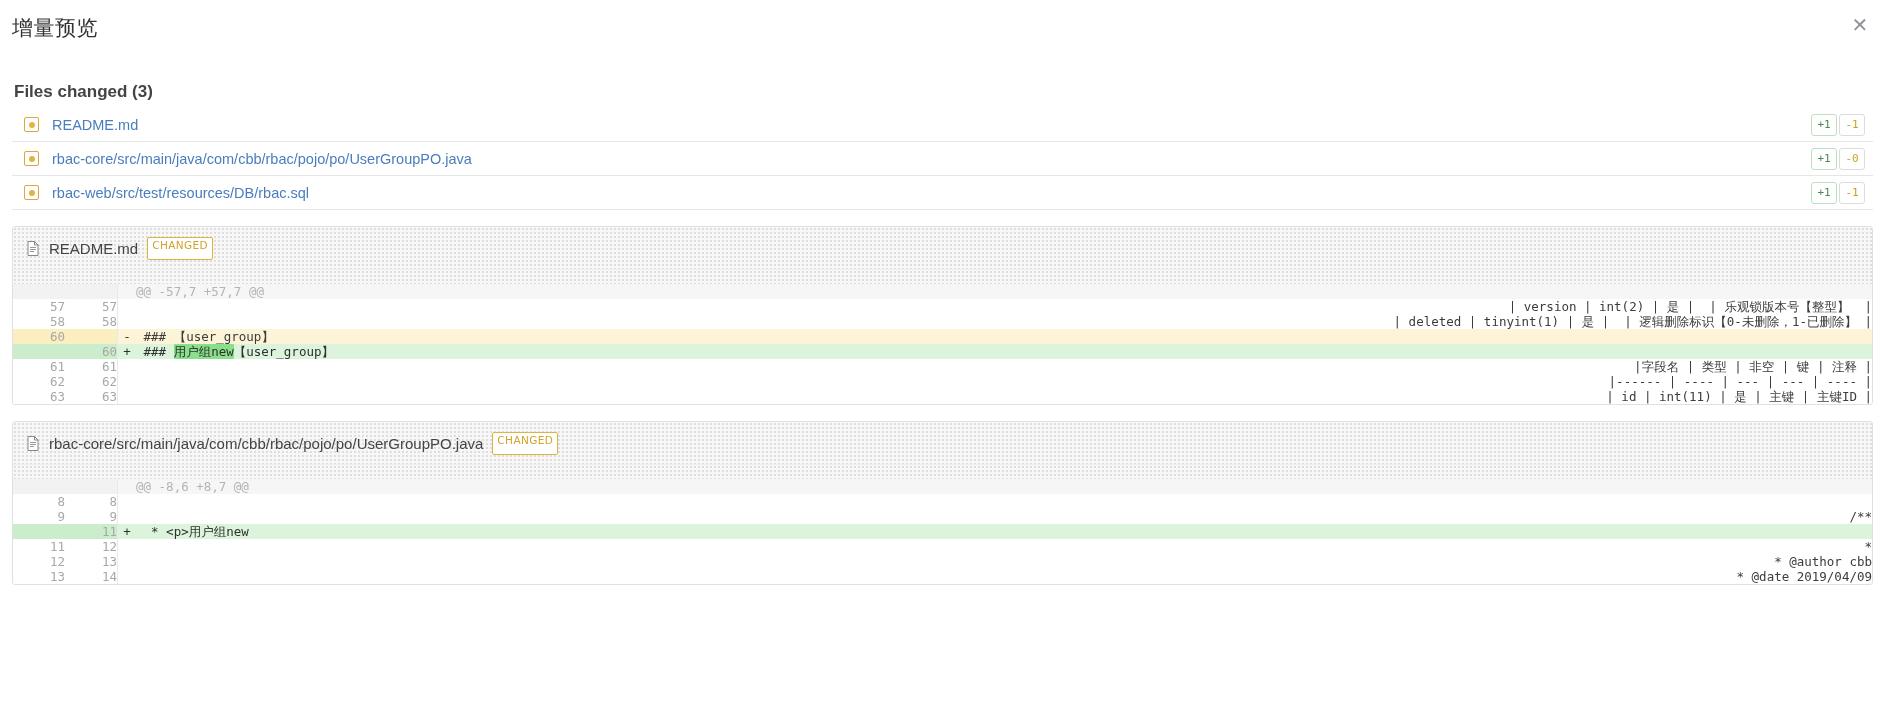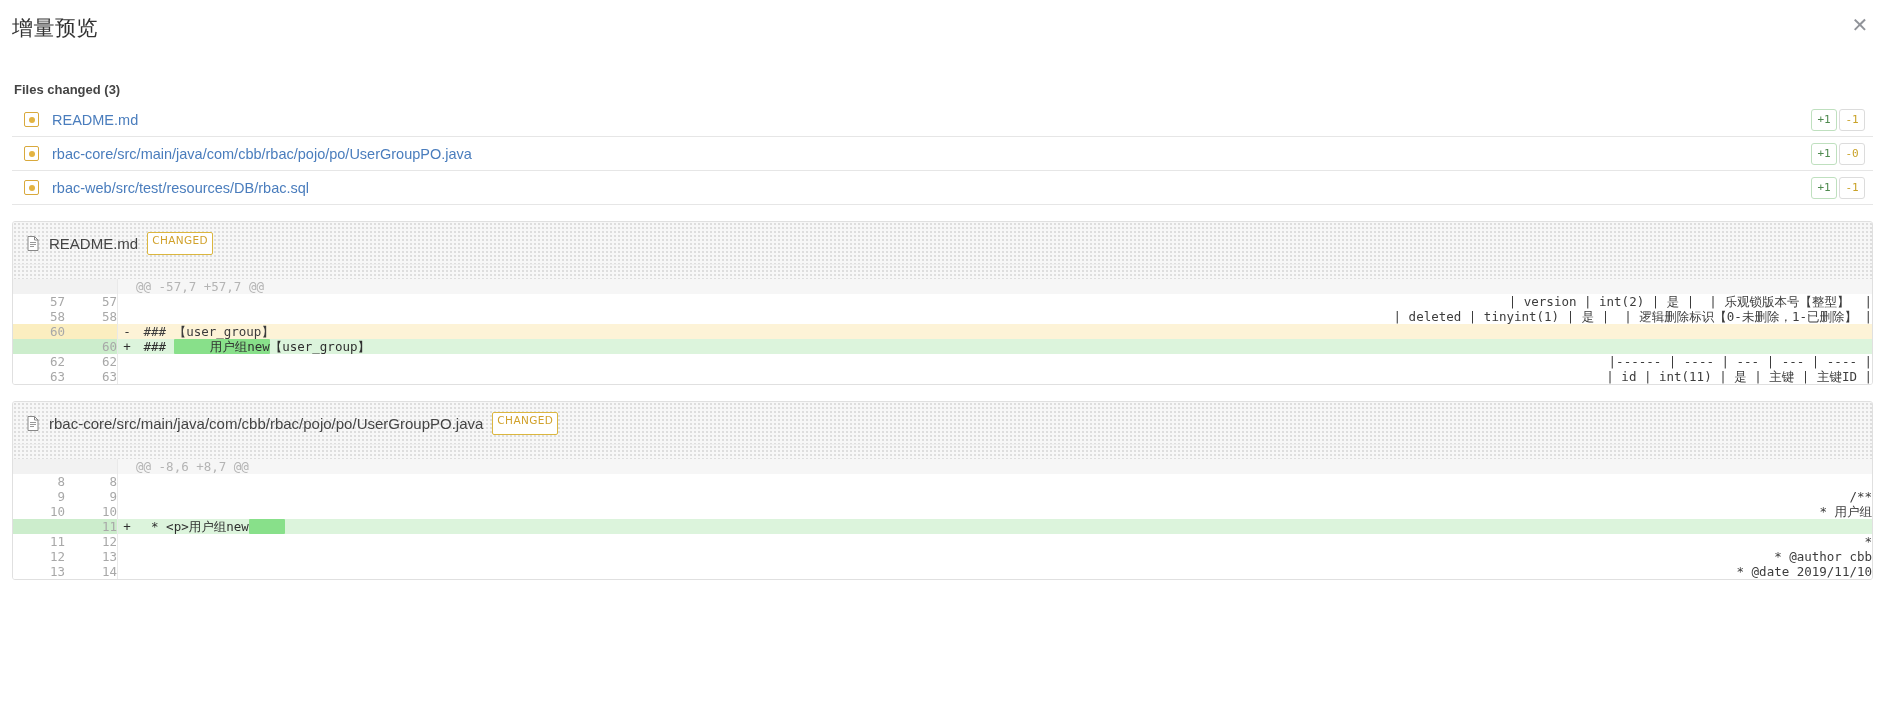--- a/index.html
+++ b/index.html
@@ -46,21 +46,21 @@
     cursor: pointer;
     font-family: "DejaVu Sans", sans-serif;
     font-weight: 300;
   }
 
   
   .files-section {
     padding: 0 12px;
   }
   .files-heading {
-    font-size: 13px;
+    font-size: 17px;
     font-weight: bold;
     color: #444444;
     margin: 26px 0 6px 2px;
   }
   .file-row {
     display: flex;
     align-items: center;
     height: 34px;
     border-bottom: 1px solid #e6e6e6;
     padding: 0 4px 0 12px;
@@ -218,21 +218,20 @@
   tr.del td.ln { background: #fbeec0; }
   tr.del td.code, tr.del td.marker { color: #3c3c3c; }
 
   tr.add td { background: #dcf4dc; }
   tr.add td.ln { background: #ccedcc; }
   tr.add td.code, tr.add td.marker { color: #2f2f2f; }
 
   .word-add {
     background: #88e08a;
     border-radius: 1px;
-    padding-left: 36px;
   }
   tr.ctx td { background: #ffffff; text-align: right; }
 
   .row-pad td { height: 15px; }
 </style>
 </head>
 <body>
 
 <div class="dialog-header">
   <div class="dialog-title">增量预览</div>
@@ -312,20 +311,26 @@
       <td class="marker">-</td>
       <td class="code"> ### 【user_group】</td>
     </tr>
     <tr class="add">
       <td class="ln"></td>
       <td class="ln sep">60</td>
       <td class="marker">+</td>
       <td class="code"><span> ### </span><span class="word-add">用户组new</span><span>【user_group】</span></td>
     </tr>
     <tr class="ctx">
+      <td class="ln">61</td>
+      <td class="ln sep">61</td>
+      <td class="marker"></td>
+      <td class="code"> |字段名 | 类型 | 非空 | 键 | 注释 |</td>
+    </tr>
+    <tr class="ctx">
       <td class="ln">62</td>
       <td class="ln sep">62</td>
       <td class="marker"></td>
       <td class="code"> |------ | ---- | --- | --- | ---- |</td>
     </tr>
     <tr class="ctx">
       <td class="ln">63</td>
       <td class="ln sep">63</td>
       <td class="marker"></td>
       <td class="code">  | id | int(11) | 是 | 主键 | 主键ID |</td>
@@ -360,26 +365,20 @@
       <td class="ln sep">8</td>
       <td class="marker"></td>
       <td class="code"></td>
     </tr>
     <tr class="ctx">
       <td class="ln">9</td>
       <td class="ln sep">9</td>
       <td class="marker"></td>
       <td class="code"> /**</td>
     </tr>
-    <tr class="ctx">
-      <td class="ln">10</td>
-      <td class="ln sep">10</td>
-      <td class="marker"></td>
-      <td class="code">  * 用户组</td>
-    </tr>
     <tr class="add">
       <td class="ln"></td>
       <td class="ln sep">11</td>
       <td class="marker">+</td>
       <td class="code"><span>  * &lt;p&gt;用户组new</span><span class="word-add"></span><span></span></td>
     </tr>
     <tr class="ctx">
       <td class="ln">11</td>
       <td class="ln sep">12</td>
       <td class="marker"></td>
@@ -388,17 +387,17 @@
     <tr class="ctx">
       <td class="ln">12</td>
       <td class="ln sep">13</td>
       <td class="marker"></td>
       <td class="code">  * @author cbb</td>
     </tr>
     <tr class="ctx">
       <td class="ln">13</td>
       <td class="ln sep">14</td>
       <td class="marker"></td>
-      <td class="code">  * @date 2019/11/10</td>
+      <td class="code">  * @date 2019/04/09</td>
     </tr>
   </tbody>
     </table>
 </div>
 
 </body></html>

